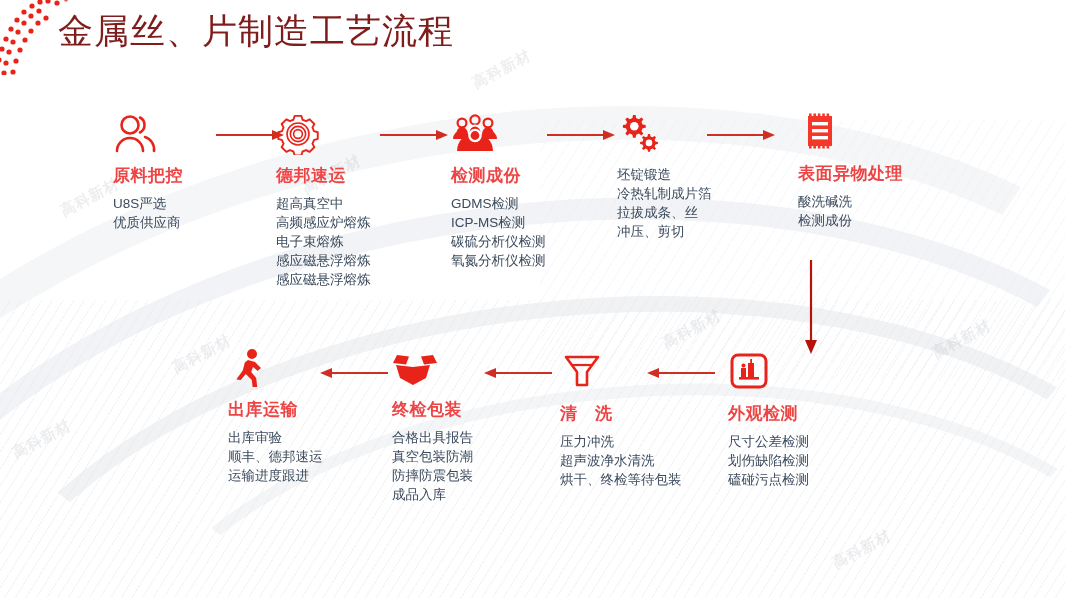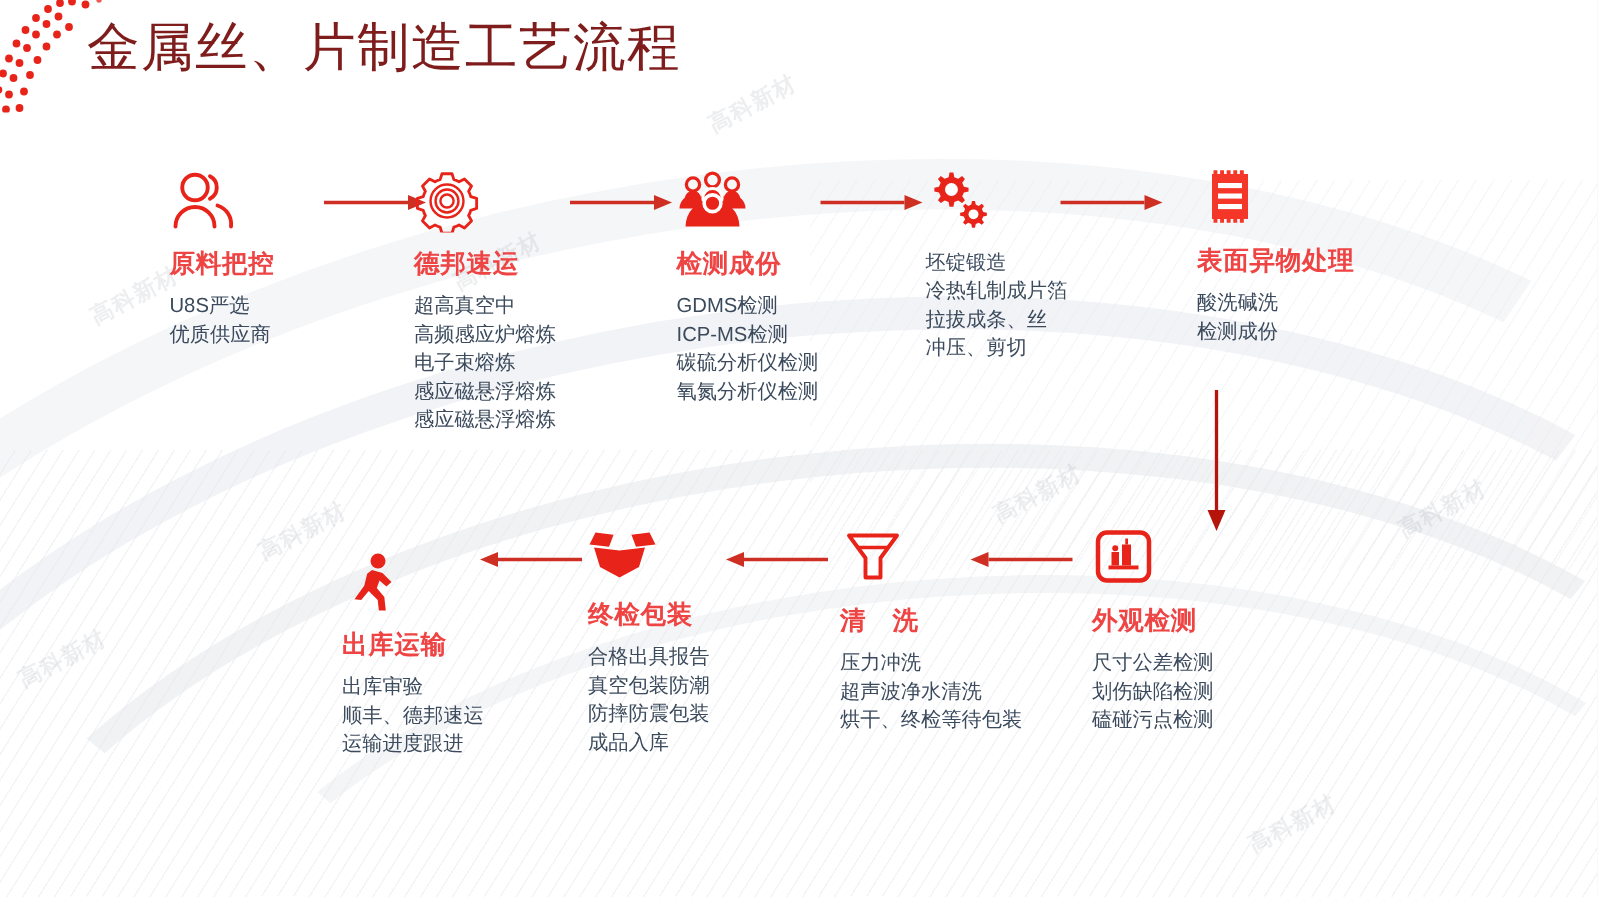--- a/index.html
+++ b/index.html
@@ -355,21 +355,21 @@
       <rect x="14" y="26" width="16" height="3.4" fill="#ffffff"></rect>
     </svg>
   </div>
   <div class="step-title">表面异物处理</div>
   <div class="step-lines">
     <div class="step-line">酸洗碱洗</div>
     <div class="step-line">检测成份</div>
   </div>
 </div>
 
-<div class="step" style="left:228px; top:364px;">
+<div class="step" style="left:228px; top:344px;">
   <div class="step-icon">
     <svg width="42" height="42" viewBox="0 0 42 42">
       <g fill="#e8241a">
         <circle cx="24" cy="7" r="5"></circle>
         <path d="M20 13 l7 2 l6 6 l-3.4 3 l-4.6-4 l-1.8 5 l5 6 l1 9 l-4.6 0 l-.8-7 l-6-6 l-5 6 l-4.5-.5 l6.5-9 l2-8 z"></path>
       </g>
     </svg>
   </div>
   <div class="step-title">出库运输</div>
   <div class="step-lines">

